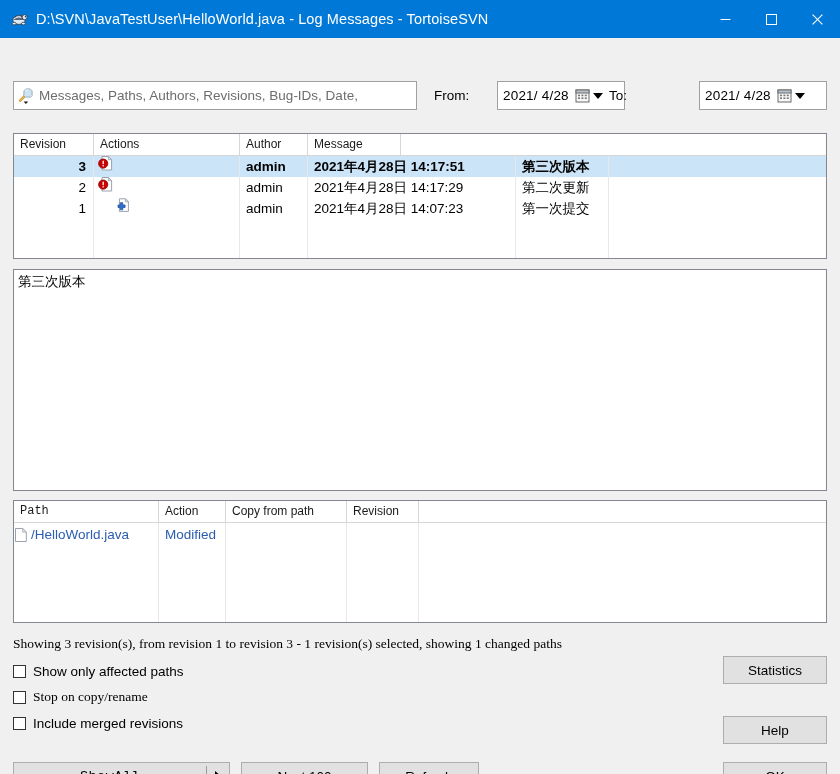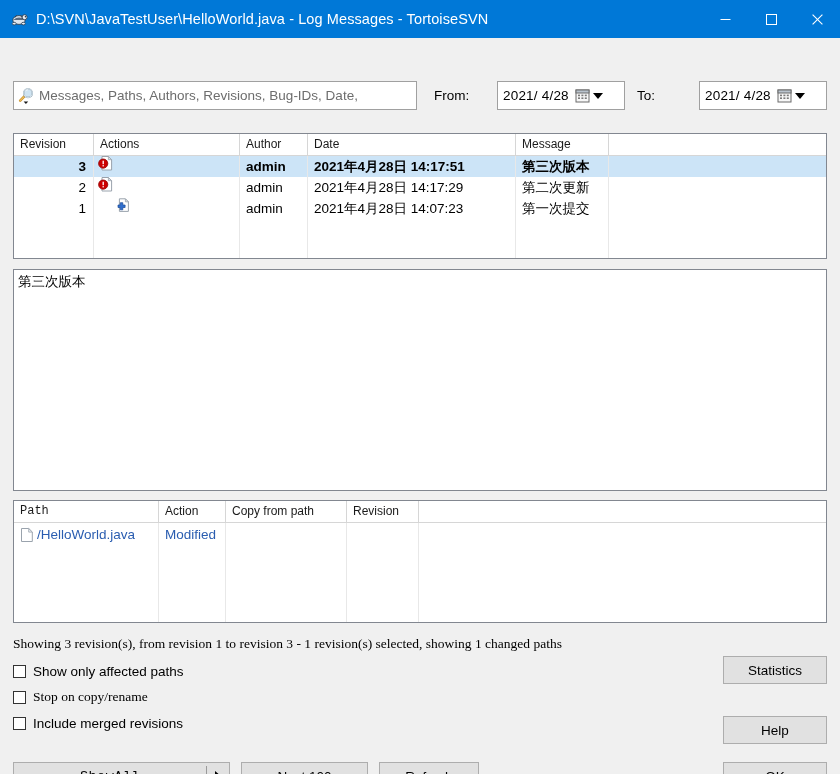--- a/index.html
+++ b/index.html
@@ -334,21 +334,21 @@
             <rect x="9.8" y="6.6" width="2" height="1.6"></rect>
           <rect x="3" y="9.4" width="2" height="1.6"></rect>
             <rect x="6.4" y="9.4" width="2" height="1.6"></rect>
             <rect x="9.8" y="9.4" width="2" height="1.6"></rect>
         </g>
       </svg>
     </span>
     <span class="dd-arrow"></span>
   </div>
 
-  <div class="datelabel" style="left:637px;">To:</div>
+  <div class="datelabel" style="left:609px;">To:</div>
   <div class="datebox" style="left:699px; width:128px;">
     <span class="dateval">2021/ 4/28</span>
     <span class="cal-icon">
       <svg width="15" height="15" viewBox="0 0 15 15">
         <rect x="1" y="2" width="13" height="12" fill="#f7f7f7" stroke="#6b6b6b" stroke-width="1"></rect>
         <rect x="1" y="2" width="13" height="3" fill="#b9c3cd" stroke="#6b6b6b" stroke-width="1"></rect>
         <g fill="#7a7a7a">
           <rect x="3" y="6.6" width="2" height="1.6"></rect>
             <rect x="6.4" y="6.6" width="2" height="1.6"></rect>
             <rect x="9.8" y="6.6" width="2" height="1.6"></rect>
@@ -359,21 +359,20 @@
       </svg>
     </span>
     <span class="dd-arrow"></span>
   </div>
 
   <div class="listctl" style="left:13px; top:95px; width:814px; height:126px;">
     <div class="lhead">
       <div class="hcell" style="width:80px; text-align:left;">Revision</div>
       <div class="hcell" style="width:146px;">Actions</div>
       <div class="hcell" style="width:68px;">Author</div>
-      <div class="hcell" style="width:208px;">Date</div>
       <div class="hcell" style="width:93px;">Message</div>
       <div class="hcell filler"></div>
     </div>
 
     <div class="grid-vlines">
       <div class="vline" style="left:79px;"></div>
       <div class="vline" style="left:225px;"></div>
       <div class="vline" style="left:293px;"></div>
       <div class="vline" style="left:501px;"></div>
       <div class="vline" style="left:594px;"></div>
@@ -451,21 +450,21 @@
     </div>
 
     <div class="grid-vlines">
       <div class="vline" style="left:144px;"></div>
       <div class="vline" style="left:211px;"></div>
       <div class="vline" style="left:332px;"></div>
       <div class="vline" style="left:404px;"></div>
     </div>
 
     <div class="lrow" style="height:23px;">
-      <div class="cell" style="width:145px; line-height:23px; display:flex; align-items:center; padding-left:6px;">
+      <div class="cell" style="width:145px; line-height:23px; display:flex; align-items:center; padding-left:0;">
         <span style="flex:0 0 auto; margin-right:3px; line-height:0;">
           <svg width="14" height="16" viewBox="0 0 14 16">
             <path d="M1.5 1.5 h7.2 l3.6 3.6 v9.4 h-10.8 z" fill="#ffffff" stroke="#9aa3ad" stroke-width="1"></path>
             <path d="M8.7 1.5 v3.6 h3.6 z" fill="#eef1f4" stroke="#9aa3ad" stroke-width="0.8"></path>
           </svg>
         </span>
         <span style="color:#2a5db0;">/HelloWorld.java</span>
       </div>
       <div class="cell" style="width:67px; line-height:23px; color:#2a5db0;">Modified</div>
       <div class="cell" style="width:121px; line-height:23px;"></div>

